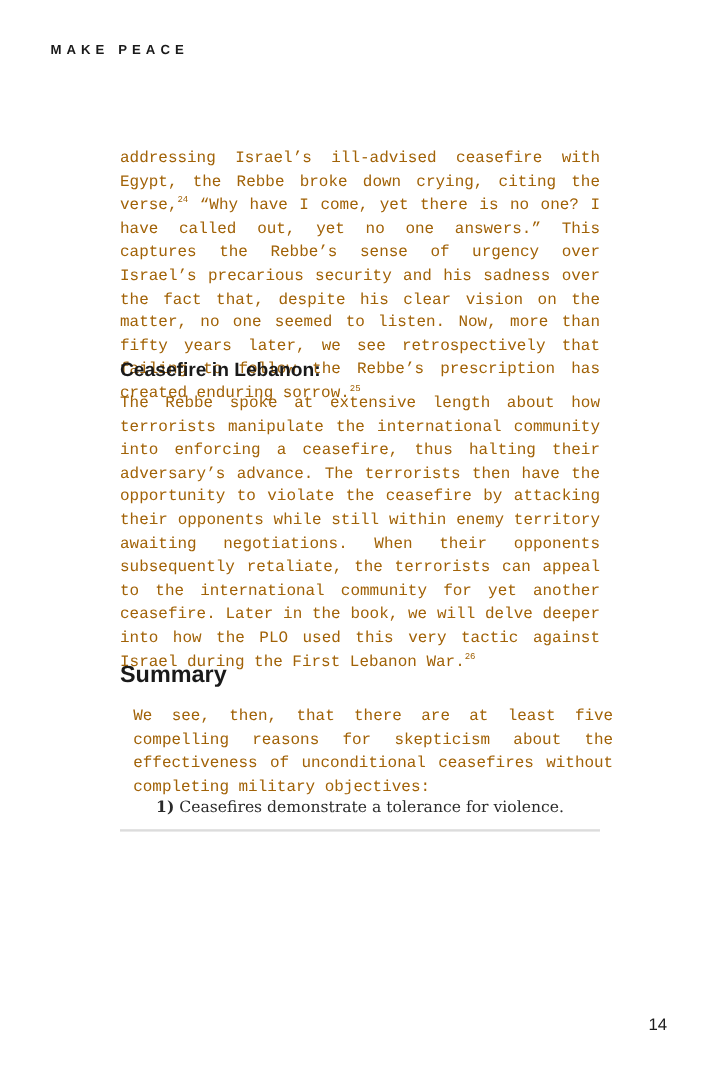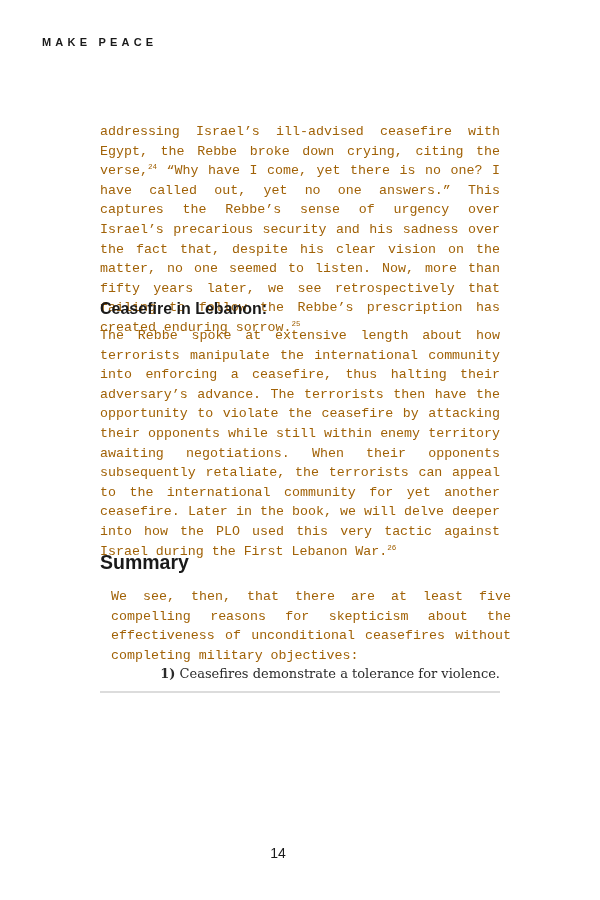--- a/index.html
+++ b/index.html
@@ -23,25 +23,25 @@
     .h2wrap { position: absolute; left: 100px; top: 298px; width: 400px; }
     .p2 { position: absolute; left: 100px; top: 326px; width: 400px; }
     .summary-title {
       position: absolute; left: 100px; top: 551px; width: 400px; 
       font-family: "Liberation Sans", sans-serif; font-weight: bold; font-size: 19.5px; color: #1a1a1a;
     }
     .p3 { position: absolute; left: 111px; top: 587px; width: 400px; }
     .list { position: absolute; left: 100px; top: 664px; width: 400px; }
     .list-item {
       font-family: "DejaVu Serif", serif; font-size: 13px; line-height: 19.5px; color: #2a2a2a;
-      padding: 0 0 7px 0; border-bottom: 2px solid #dcdcdc; margin-bottom: 10px; text-align: right;
+      padding: 0 0 7px 0; border-bottom: 2px solid #dcdcdc; margin-bottom: 10px; text-align: center;
     }
     .list-item .num { font-weight: bold; }
     .page-number {
-      position: absolute; left: 0; width: 556px; top: 845px; text-align: center;
+      position: absolute; left: 0; width: 556px; top: 845px; text-align: right;
       font-family: "Liberation Sans", sans-serif; font-size: 14px; color: #1a1a1a;
     }
   </style>
 </head>
 <body>
 
 <div class="running-head">MAKE PEACE</div>
 
 <div class="content">
   <p class="body-text p1"><span>addressing Israel’s ill-advised ceasefire with Egypt, the Rebbe broke down crying, citing the verse,</span><sup>24</sup><span> “Why have I come, yet there is no one? I have called out, yet no one answers.” This captures the Rebbe’s sense of urgency over Israel’s precarious security and his sadness over the fact that, despite his clear vision on the matter, no one seemed to listen. Now, more than fifty years later, we see retrospectively that failing to follow the Rebbe’s prescription has created enduring sorrow.</span><sup>25</sup></p>

